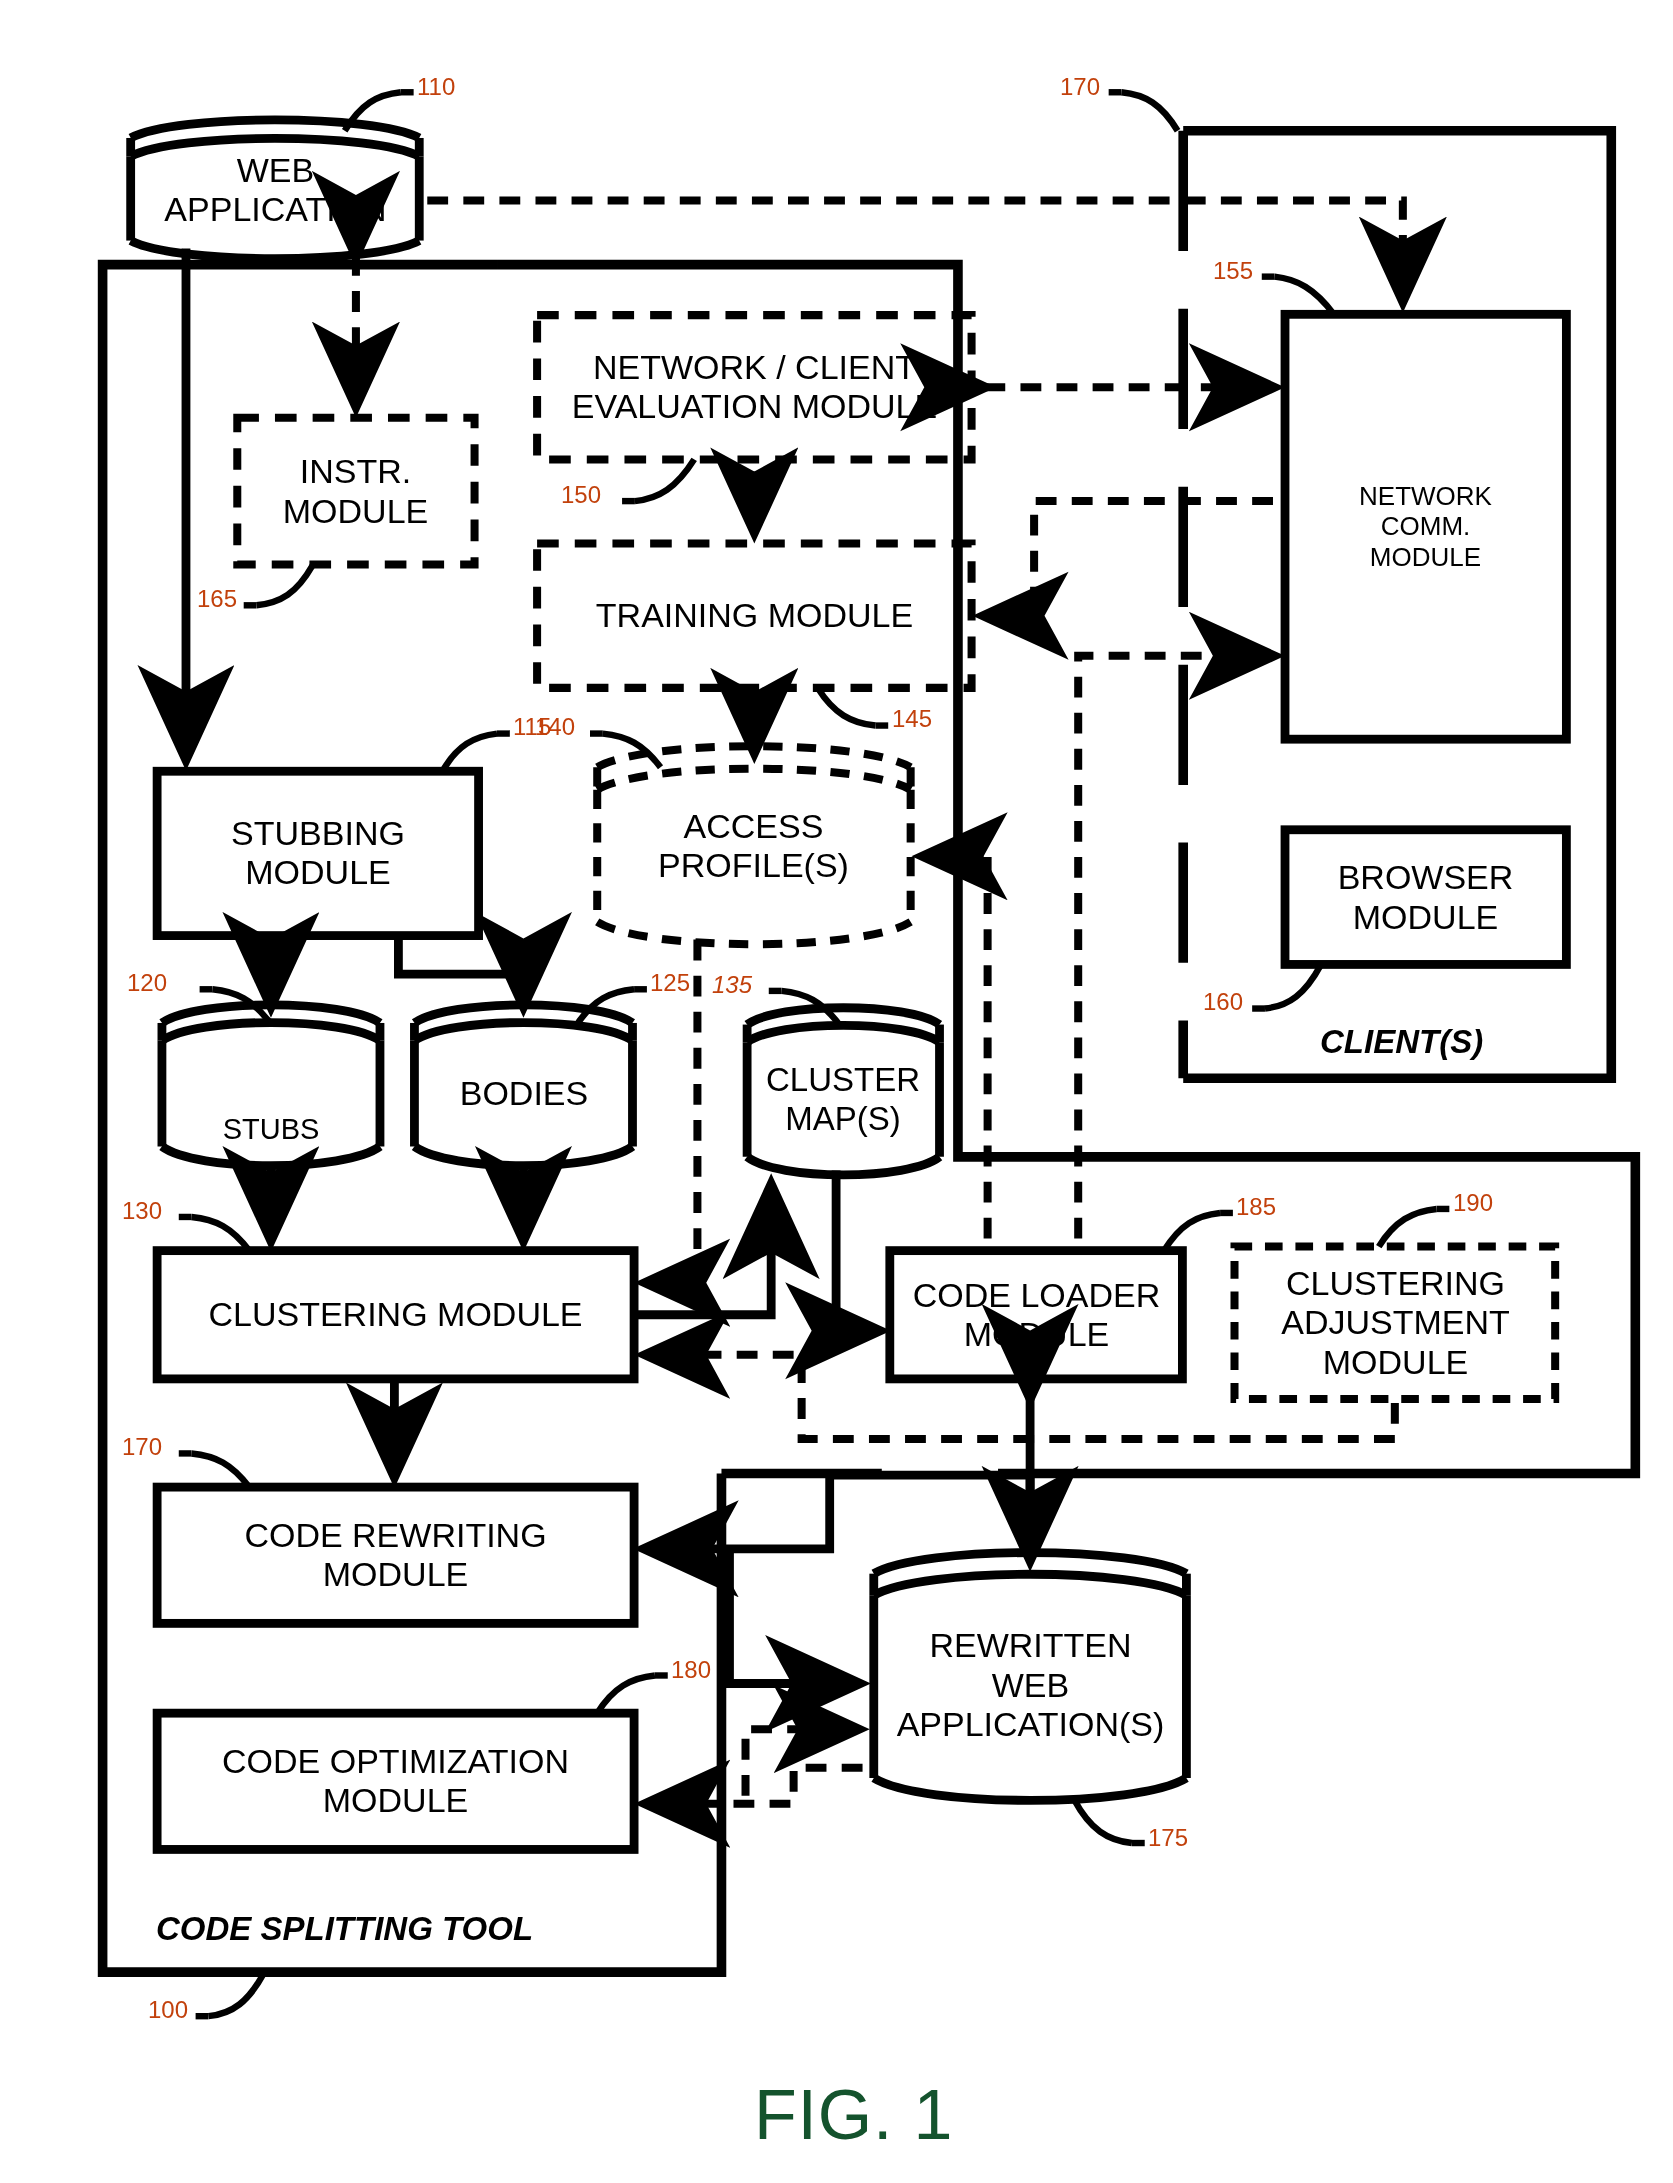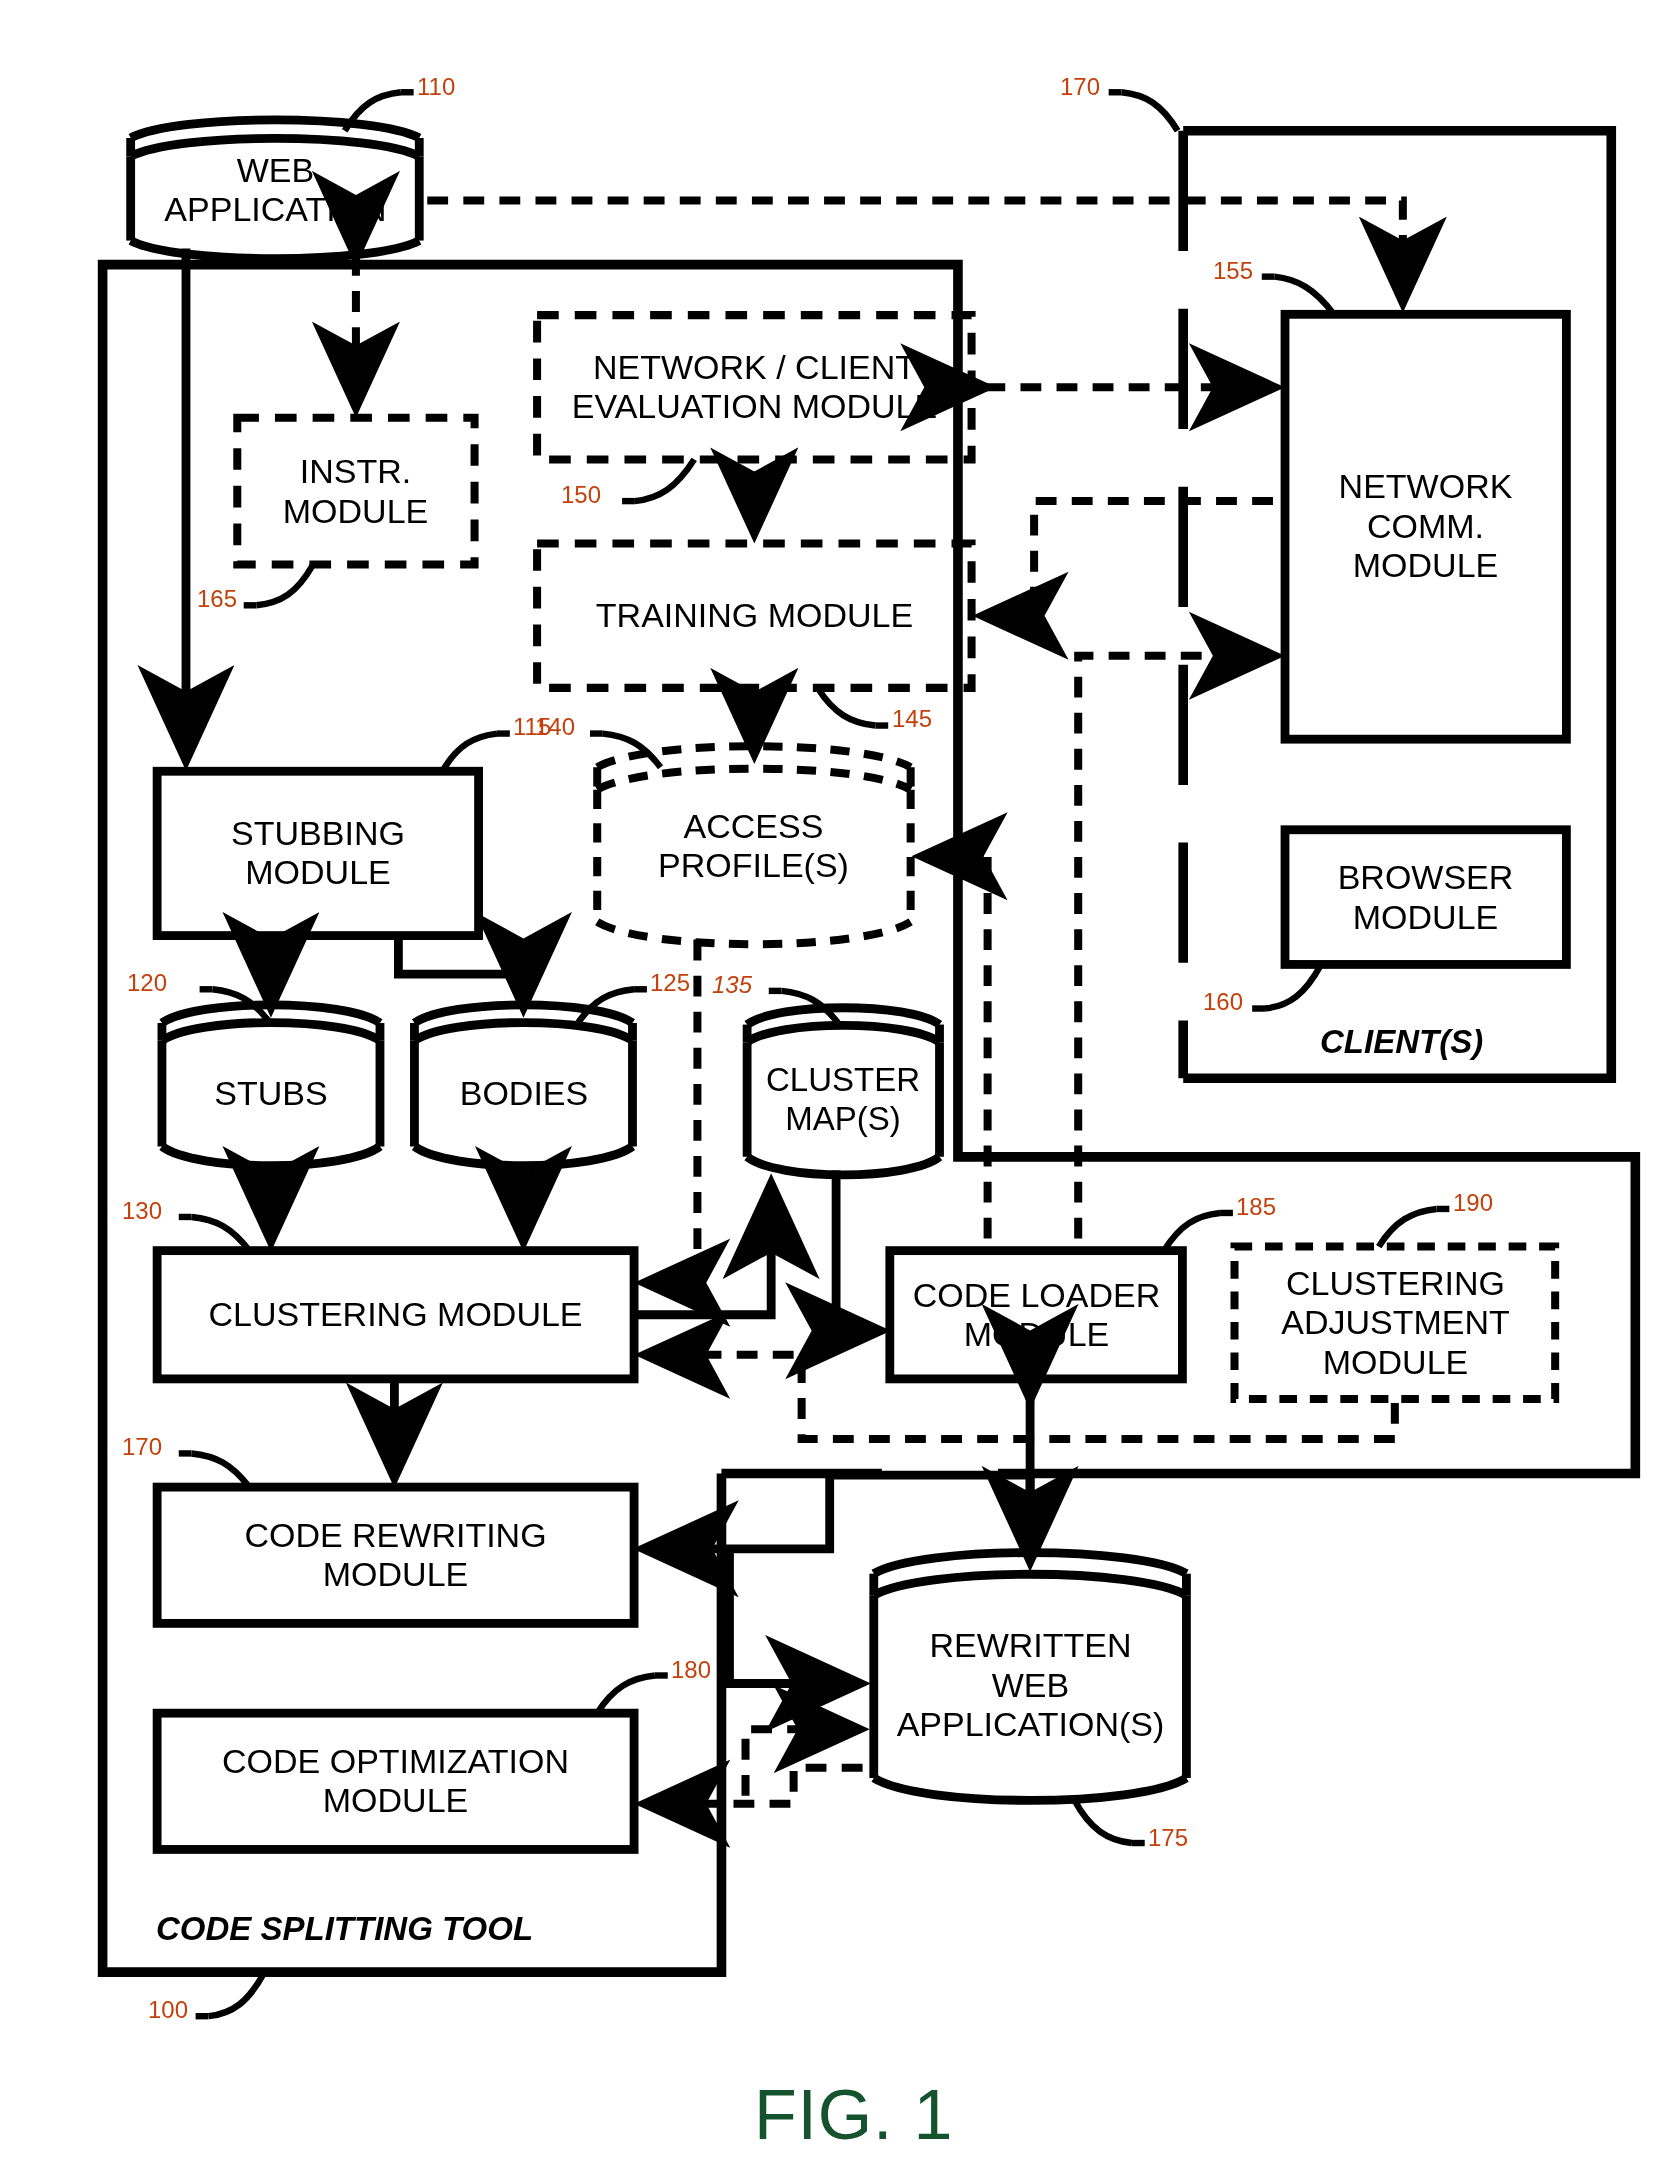--- a/index.html
+++ b/index.html
@@ -248,42 +248,42 @@
 
   <div class="nodeLabel" style="left:537px;top:315px;width:435px;height:144px;font-size:34px;">
     <span style="white-space:pre-line">NETWORK / CLIENT
 EVALUATION MODULE</span>
   </div>
 
   <div class="nodeLabel" style="left:537px;top:544px;width:435px;height:144px;font-size:34px;">
     <span style="white-space:pre-line">TRAINING MODULE</span>
   </div>
 
-  <div class="nodeLabel" style="left:1285px;top:314px;width:281px;height:425px;font-size:34px;">
+  <div class="nodeLabel" style="left:1285px;top:314px;width:281px;height:425px;font-size:26px;">
     <span style="white-space:pre-line">NETWORK
 COMM.
 MODULE</span>
   </div>
 
   <div class="nodeLabel" style="left:1285px;top:830px;width:281px;height:135px;font-size:34px;">
     <span style="white-space:pre-line">BROWSER
 MODULE</span>
   </div>
 
   <div class="nodeLabel" style="left:157px;top:771px;width:322px;height:164px;font-size:34px;">
     <span style="white-space:pre-line">STUBBING
 MODULE</span>
   </div>
 
   <div class="nodeLabel" style="left:597px;top:770px;width:313px;height:152px;font-size:34px;">
     <span style="white-space:pre-line">ACCESS
 PROFILE(S)</span>
   </div>
 
-  <div class="nodeLabel" style="left:162px;top:1041px;width:218px;height:106px;font-size:34px;justify-content:center;">
+  <div class="nodeLabel" style="left:162px;top:1077px;width:218px;height:106px;font-size:29px;justify-content:center;">
     <span style="white-space:pre-line">STUBS</span>
   </div>
 
   <div class="nodeLabel" style="left:415px;top:1041px;width:218px;height:106px;font-size:34px;">
     <span style="white-space:pre-line">BODIES</span>
   </div>
 
   <div class="nodeLabel" style="left:747px;top:1042px;width:192px;height:115px;font-size:33px;">
     <span style="white-space:pre-line">CLUSTER
 MAP(S)</span>

